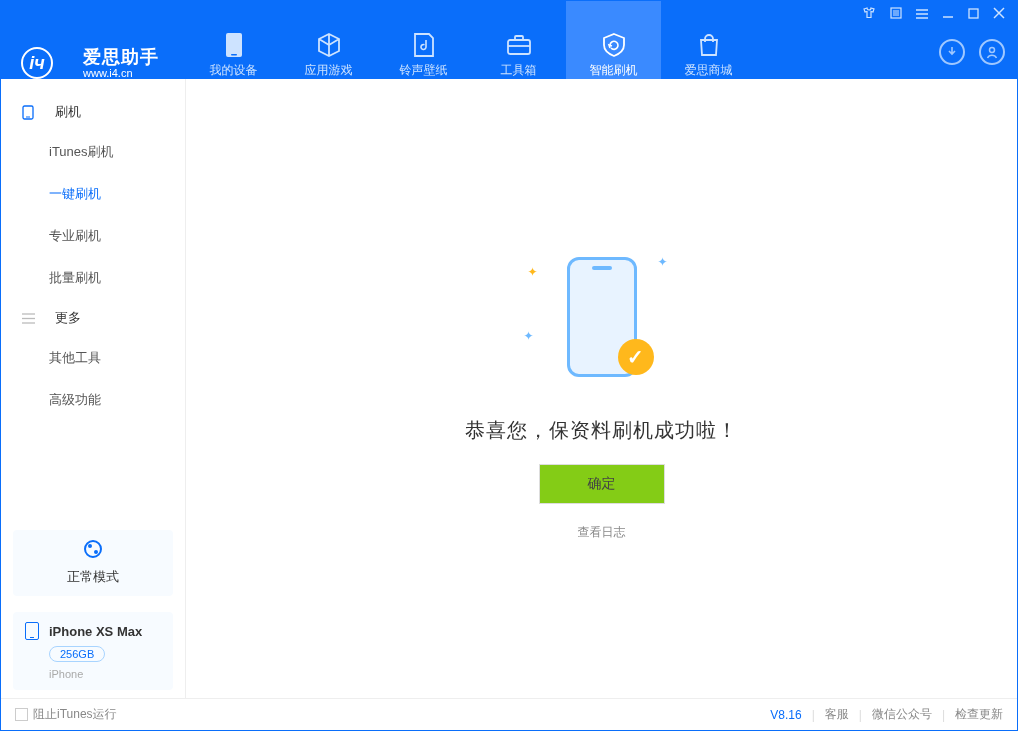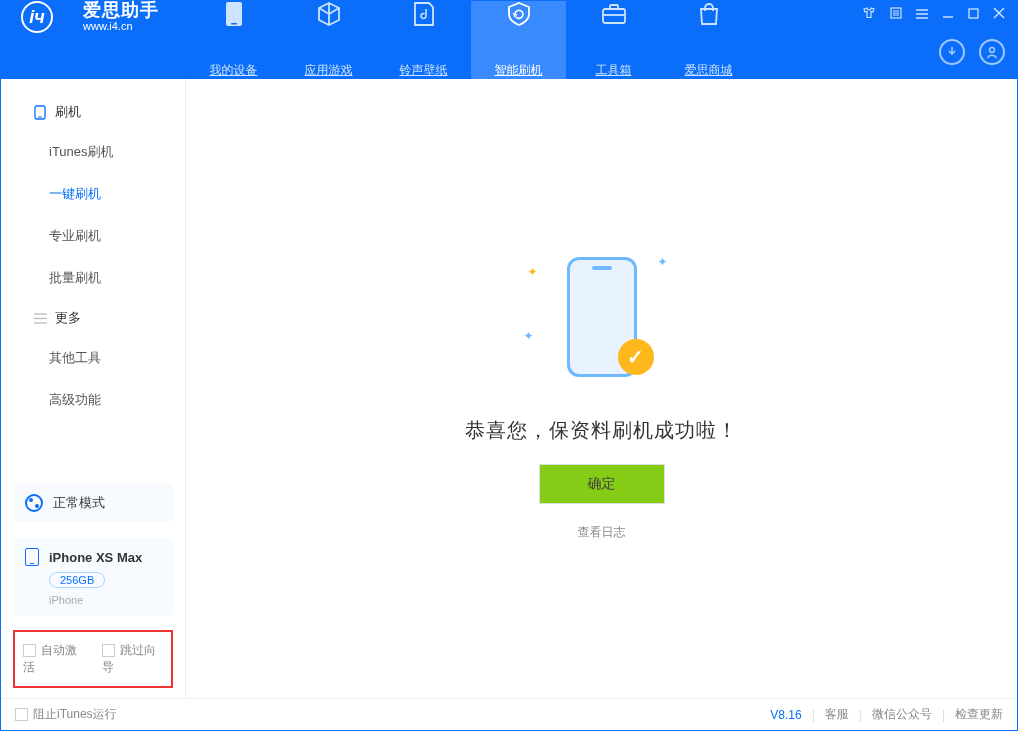--- a/index.html
+++ b/index.html
@@ -1,45 +1,45 @@
 <!DOCTYPE html>
 <html><head>
 <meta charset="utf-8">
 <style>
 * { box-sizing: border-box; margin: 0; padding: 0; }
 body { font-family: "Microsoft YaHei", Arial, sans-serif; font-size: 13px; color: #333; background: #fff; }
 .window { width: 1018px; height: 731px; border: 1px solid #0a6efa; display: flex; flex-direction: column; position: relative; }
 
 
 .header { height: 78px; background: #0a6efa; display: flex; align-items: center; color: #fff; position: relative; }
-.logo-area { width: 185px; height: 100%; display: flex; align-items: flex-start; padding-left: 20px; gap: 10px; }
+.logo-area { width: 185px; height: 100%; display: flex; align-items: flex-end; padding-left: 20px; gap: 10px; }
 .logo-circle { width: 32px; height: 32px; border: 2.5px solid #fff; border-radius: 50%; display: flex; align-items: center; justify-content: center; font-weight: bold; font-size: 18px; font-style: italic; }
 .logo-text { display: flex; flex-direction: column; line-height: 1; margin-left: 20px; }
 .logo-text .cn { font-size: 18px; font-weight: 700; letter-spacing: 1px; }
 .logo-text .url { font-size: 11px; margin-top: 2px; }
 .nav { display: flex; height: 100%; }
-.nav-item { width: 95px; height: 100%; display: flex; flex-direction: column; align-items: center; justify-content: space-between; gap: 4px; cursor: pointer; color: #cde3ff; position: relative; text-decoration: underline; }
+.nav-item { width: 95px; height: 100%; display: flex; flex-direction: column; align-items: center; justify-content: flex-end; gap: 4px; cursor: pointer; color: #cde3ff; position: relative; }
 .nav-item.active { background: #3a8aff; color: #fff; }
 .nav-item .nav-icon { width: 26px; height: 26px; display: flex; align-items: center; justify-content: center; }
 .nav-item .nav-label { font-size: 12px; }
 .header-right { position: absolute; right: 12px; top: 0; height: 100%; display: flex; flex-direction: column; justify-content: space-between; align-items: flex-end; padding: 6px 0 14px; }
 .window-controls { display: flex; gap: 14px; color: #cde3ff; font-size: 12px; align-items: center; }
 .window-controls span { cursor: pointer; }
 .user-icons { display: flex; gap: 14px; align-items: center; }
 .circ-btn { width: 26px; height: 26px; border: 2px solid #9fc8ff; border-radius: 50%; display: flex; align-items: center; justify-content: center; color: #9fc8ff; cursor: pointer; font-size: 14px; }
 
 
 .body { flex: 1; display: flex; overflow: hidden; }
 .sidebar { width: 185px; border-right: 1px solid #eee; display: flex; flex-direction: column; padding-top: 14px; }
-.group-head { display: flex; align-items: center; padding: 10px 20px; gap: 8px; color: #333; font-size: 13px; margin-left: 12px; }
+.group-head { display: flex; align-items: center; padding: 10px 20px; gap: 20px; color: #333; font-size: 13px; }
 .group-head .gh-icon { width: 14px; height: 14px; display: flex; align-items: center; justify-content: center; color: #0a6efa; }
 .sub-item { padding: 12px 20px 12px 48px; cursor: pointer; font-size: 13px; color: #555; }
 .sub-item.active { color: #0a6efa; font-weight: 500; }
 .sidebar-spacer { flex: 1; }
-.mode-box, .device-box { margin: 8px 12px; background: #f7fbff; border-radius: 4px; padding: 10px 12px; }
+.mode-box, .device-box { margin: 8px 12px; background: #f7fbff; border-radius: 4px; padding: 10px 12px; flex-direction: column; }
 .mode-box { display: flex; align-items: center; gap: 10px; }
 .mode-icon { width: 18px; height: 18px; border: 2px solid #0a6efa; border-radius: 50%; position: relative; }
 .mode-icon::before, .mode-icon::after { content: ""; position: absolute; background: #0a6efa; border-radius: 50%; width: 4px; height: 4px; }
 .mode-icon::before { top: 2px; left: 2px; }
 .mode-icon::after { bottom: 2px; right: 2px; }
 .device-box { display: flex; flex-direction: column; gap: 4px; }
 .device-row { display: flex; align-items: center; gap: 10px; font-weight: 600; color: #333; font-size: 13px; }
 .dev-icon { width: 14px; height: 18px; border: 1.5px solid #0a6efa; border-radius: 2px; position: relative; }
 .dev-icon::after { content: ""; position: absolute; bottom: 1px; left: 50%; transform: translateX(-50%); width: 4px; height: 1px; background: #0a6efa; }
 .badge { display: inline-block; border: 1px solid #a8d4ff; color: #0a6efa; border-radius: 10px; padding: 1px 10px; font-size: 11px; margin-left: 24px; margin-top: 2px; width: fit-content; }
@@ -102,39 +102,39 @@
       </div>
       <div class="nav-item">
         <span class="nav-icon">
             <svg width="22" height="26" viewBox="0 0 22 26">
               <path d="M2 2 h14 l4 4 v18 h-18 z" fill="none" stroke="#cde3ff" stroke-width="1.8"></path>
               <path d="M13 8 v7 a2.5 2.5 0 1 1 -1.5 -2.3" fill="none" stroke="#cde3ff" stroke-width="1.6"></path>
             </svg>
           </span>
         <span class="nav-label">铃声壁纸</span>
       </div>
+      <div class="nav-item">
+        <span class="nav-icon">
+            <svg width="26" height="22" viewBox="0 0 26 22">
+              <rect x="2" y="6" width="22" height="14" rx="2" fill="none" stroke="#cde3ff" stroke-width="1.8"></rect>
+              <rect x="9" y="2" width="8" height="4" rx="1" fill="none" stroke="#cde3ff" stroke-width="1.8"></rect>
+              <line x1="2" y1="12" x2="24" y2="12" stroke="#cde3ff" stroke-width="1.8"></line>
+            </svg>
+          </span>
+        <span class="nav-label">工具箱</span>
+      </div>
       <div class="nav-item active">
         <span class="nav-icon">
             <svg width="26" height="26" viewBox="0 0 26 26">
               <path d="M13 2 L23 6 v7 c0 6 -5 9 -10 11 C8 22 3 19 3 13 v-7 z" fill="none" stroke="#fff" stroke-width="1.8"></path>
               <path d="M9 13 a4 4 0 1 1 1 3" fill="none" stroke="#fff" stroke-width="1.6"></path>
               <path d="M9 16 l-1 -3 l3 1" fill="none" stroke="#fff" stroke-width="1.6"></path>
             </svg>
           </span>
         <span class="nav-label">智能刷机</span>
-      </div>
-      <div class="nav-item">
-        <span class="nav-icon">
-            <svg width="26" height="22" viewBox="0 0 26 22">
-              <rect x="2" y="6" width="22" height="14" rx="2" fill="none" stroke="#cde3ff" stroke-width="1.8"></rect>
-              <rect x="9" y="2" width="8" height="4" rx="1" fill="none" stroke="#cde3ff" stroke-width="1.8"></rect>
-              <line x1="2" y1="12" x2="24" y2="12" stroke="#cde3ff" stroke-width="1.8"></line>
-            </svg>
-          </span>
-        <span class="nav-label">工具箱</span>
       </div>
       <div class="nav-item">
         <span class="nav-icon">
             <svg width="22" height="24" viewBox="0 0 22 24">
               <path d="M3 7 h16 l-1 15 h-14 z" fill="none" stroke="#cde3ff" stroke-width="1.8"></path>
               <path d="M7 9 v-3 a4 4 0 0 1 8 0 v3" fill="none" stroke="#cde3ff" stroke-width="1.8"></path>
             </svg>
           </span>
         <span class="nav-label">爱思商城</span>
       </div>
@@ -220,24 +220,20 @@
 
       <div class="device-box">
         <div class="device-row">
           <span class="dev-icon"></span>
           <span>iPhone XS Max</span>
         </div>
         <span class="badge">256GB</span>
         <span class="dev-sub">iPhone</span>
       </div>
 
-      <div class="checkbox-row">
-        <label><span class="cb"></span><span>自动激活</span></label>
-        <label><span class="cb"></span><span>跳过向导</span></label>
-      </div>
     </div>
 
     <div class="main">
       <div class="phone-illustration">
         <span class="sparkle s1">✦</span>
         <span class="sparkle s2">✦</span>
         <span class="sparkle s3">✦</span>
         <div class="phone-shape"></div>
         <div class="check-badge">✓</div>
       </div>

